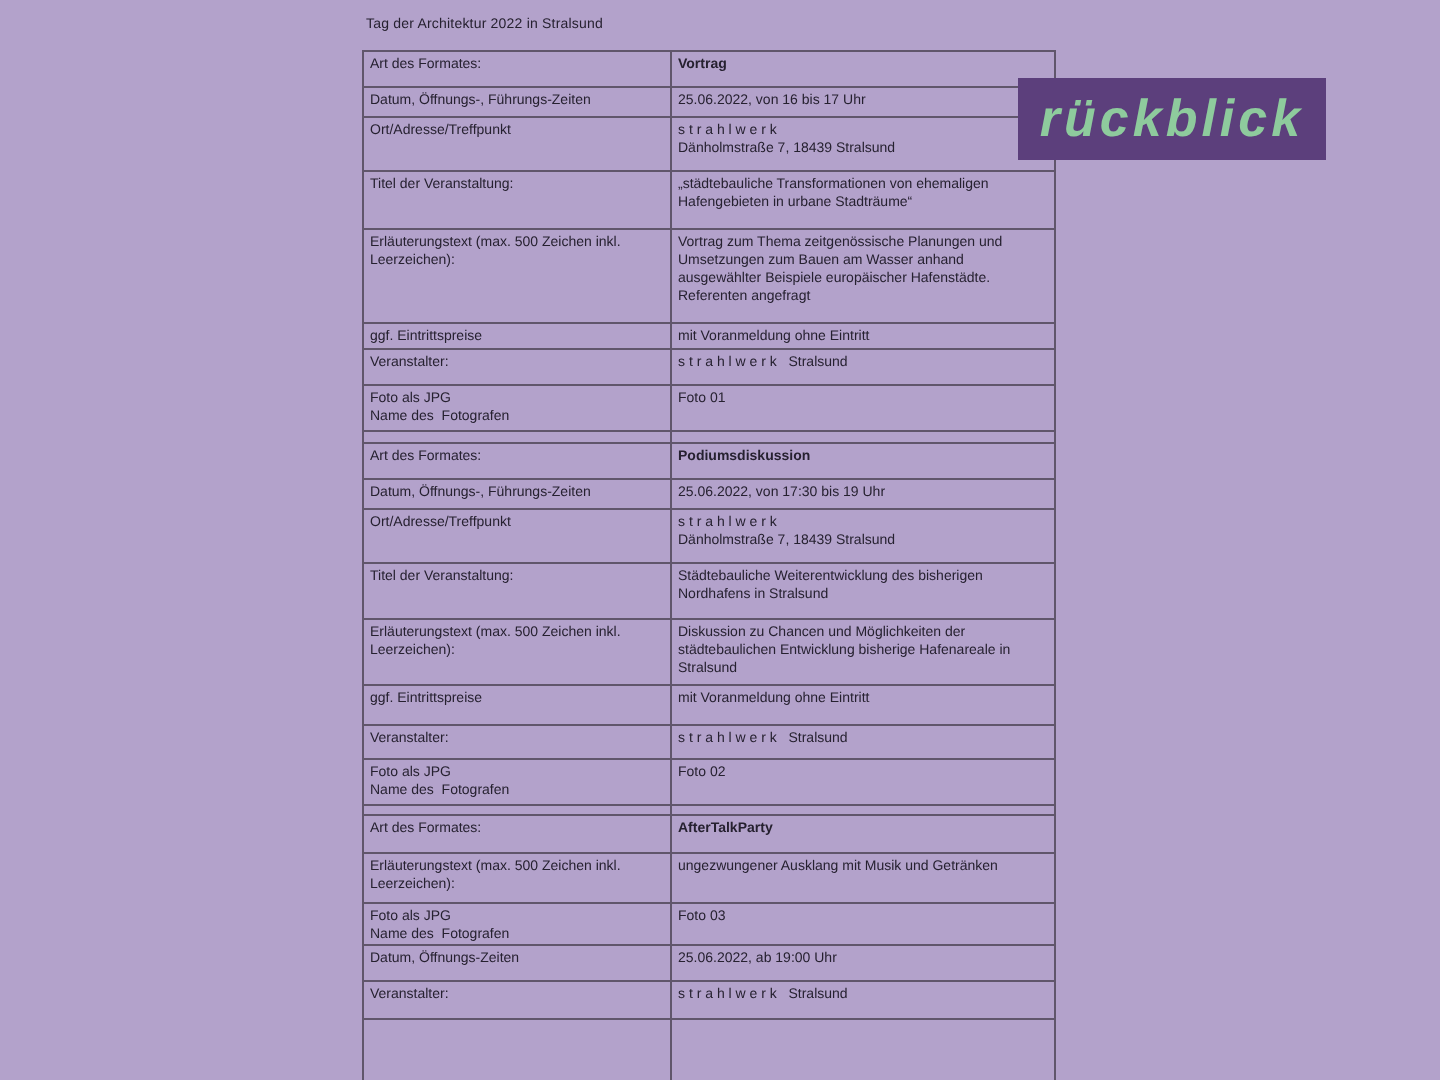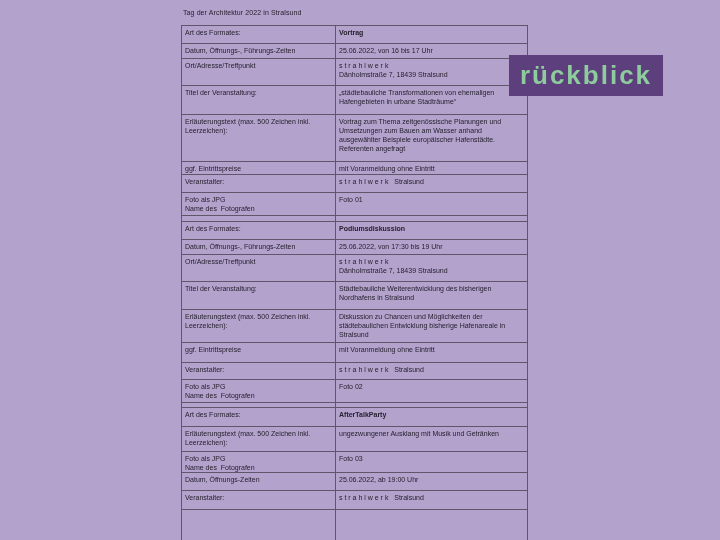--- a/index.html
+++ b/index.html
@@ -31,24 +31,23 @@
     font-size:7px;line-height:9px;
     color:var(--text);
     white-space:pre-wrap;
     overflow:hidden;
   }
   td.bold{font-weight:700;}
   .badge{
     position:absolute;left:509px;top:39px;width:154px;height:41px;
     background:var(--badge-bg);color:var(--badge-fg);
     display:flex;align-items:center;justify-content:center;
-    font-weight:700;
+    font-weight:700;font-style:italic;
     font-size:26px;letter-spacing:2px;
     z-index:5;
-    margin-top:16px;
   }
 </style>
 </head>
 <body>
 
 <div class="doc-title">Tag der Architektur 2022 in Stralsund</div>
 
 <table class="event-table">
   <colgroup>
     <col style="width:154px">

